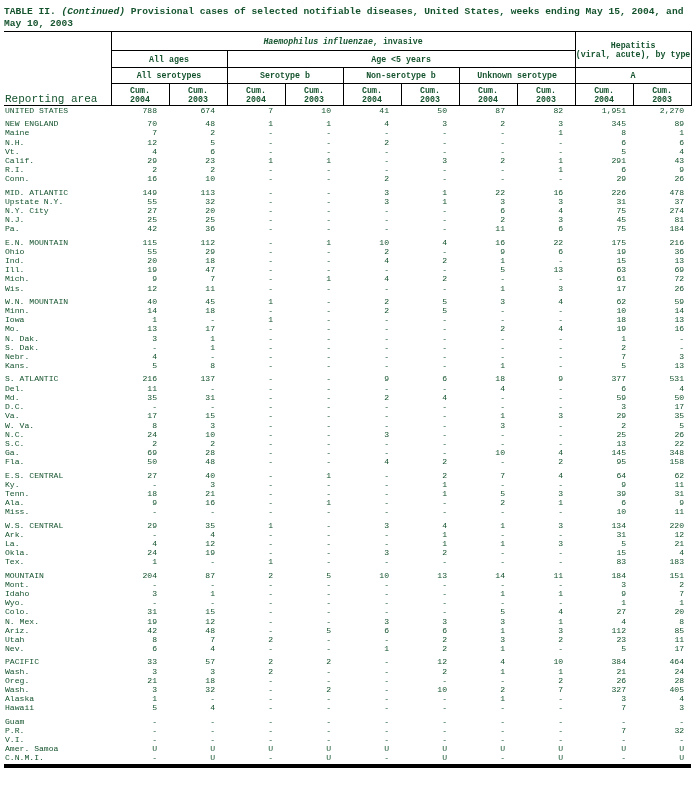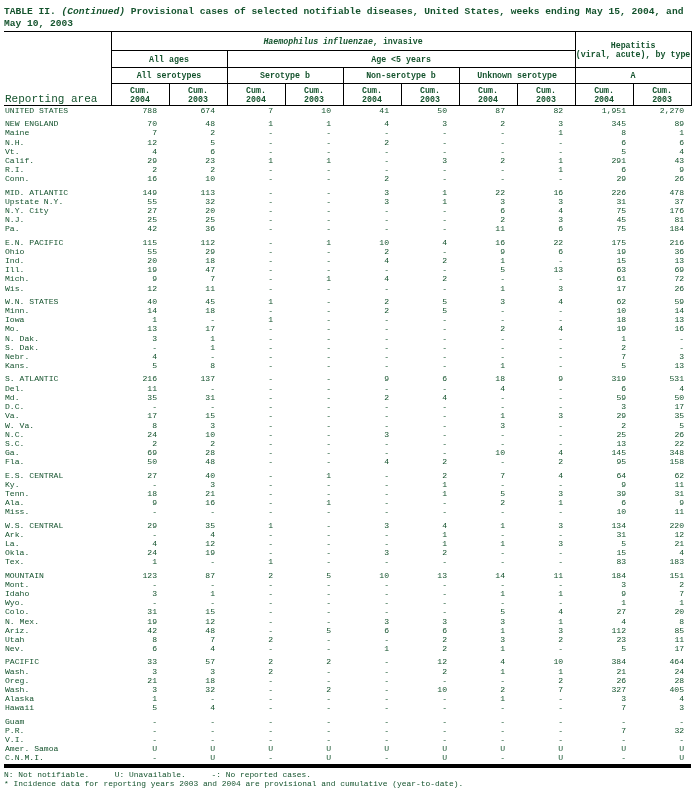--- a/index.html
+++ b/index.html
@@ -278,21 +278,21 @@
       <th class="area">N.Y. City</th>
       <td>27</td>
       <td>20</td>
       <td>-</td>
       <td>-</td>
       <td>-</td>
       <td>-</td>
       <td>6</td>
       <td>4</td>
       <td class="hep">75</td>
-      <td class="hep">176</td>
+      <td class="hep">274</td>
     </tr>
         <tr class="state">
       <th class="area">N.J.</th>
       <td>25</td>
       <td>25</td>
       <td>-</td>
       <td>-</td>
       <td>-</td>
       <td>-</td>
       <td>2</td>
@@ -310,21 +310,21 @@
       <td>-</td>
       <td>11</td>
       <td>6</td>
       <td class="hep">75</td>
       <td class="hep">184</td>
     </tr>
         <tr class="gap">
           <td colspan="11"></td>
         </tr>
         <tr class="region">
-      <th class="area">E.N. PACIFIC</th>
+      <th class="area">E.N. MOUNTAIN</th>
       <td>115</td>
       <td>112</td>
       <td>-</td>
       <td>1</td>
       <td>10</td>
       <td>4</td>
       <td>16</td>
       <td>22</td>
       <td class="hep">175</td>
       <td class="hep">216</td>
@@ -391,21 +391,21 @@
       <td>-</td>
       <td>1</td>
       <td>3</td>
       <td class="hep">17</td>
       <td class="hep">26</td>
     </tr>
         <tr class="gap">
           <td colspan="11"></td>
         </tr>
         <tr class="region">
-      <th class="area">W.N. STATES</th>
+      <th class="area">W.N. MOUNTAIN</th>
       <td>40</td>
       <td>45</td>
       <td>1</td>
       <td>-</td>
       <td>2</td>
       <td>5</td>
       <td>3</td>
       <td>4</td>
       <td class="hep">62</td>
       <td class="hep">59</td>
@@ -507,21 +507,21 @@
         <tr class="region">
       <th class="area">S. ATLANTIC</th>
       <td>216</td>
       <td>137</td>
       <td>-</td>
       <td>-</td>
       <td>9</td>
       <td>6</td>
       <td>18</td>
       <td>9</td>
-      <td class="hep">319</td>
+      <td class="hep">377</td>
       <td class="hep">531</td>
     </tr>
         <tr class="state">
       <th class="area">Del.</th>
       <td>11</td>
       <td>-</td>
       <td>-</td>
       <td>-</td>
       <td>-</td>
       <td>-</td>
@@ -768,21 +768,21 @@
       <td>-</td>
       <td>-</td>
       <td class="hep">83</td>
       <td class="hep">183</td>
     </tr>
         <tr class="gap">
           <td colspan="11"></td>
         </tr>
         <tr class="region">
       <th class="area">MOUNTAIN</th>
-      <td>123</td>
+      <td>204</td>
       <td>87</td>
       <td>2</td>
       <td>5</td>
       <td>10</td>
       <td>13</td>
       <td>14</td>
       <td>11</td>
       <td class="hep">184</td>
       <td class="hep">151</td>
     </tr>
@@ -1037,22 +1037,14 @@
       <td>-</td>
       <td>U</td>
       <td class="hep">-</td>
       <td class="hep">U</td>
     </tr>
       </tbody>
   </table>
 
   <div class="bottom-rule"></div>
 
-  <div class="footnotes">
-    <div>
-      <span class="legend-item l0">N: Not notifiable.</span>
-      <span class="legend-item l1">U: Unavailable.</span>
-      <span class="legend-item l2">-: No reported cases.</span>
-    </div>
-    <div>* Incidence data for reporting years 2003 and 2004 are provisional and cumulative (year-to-date).</div>
-  </div>
 
 </div>
 
 </body></html>

